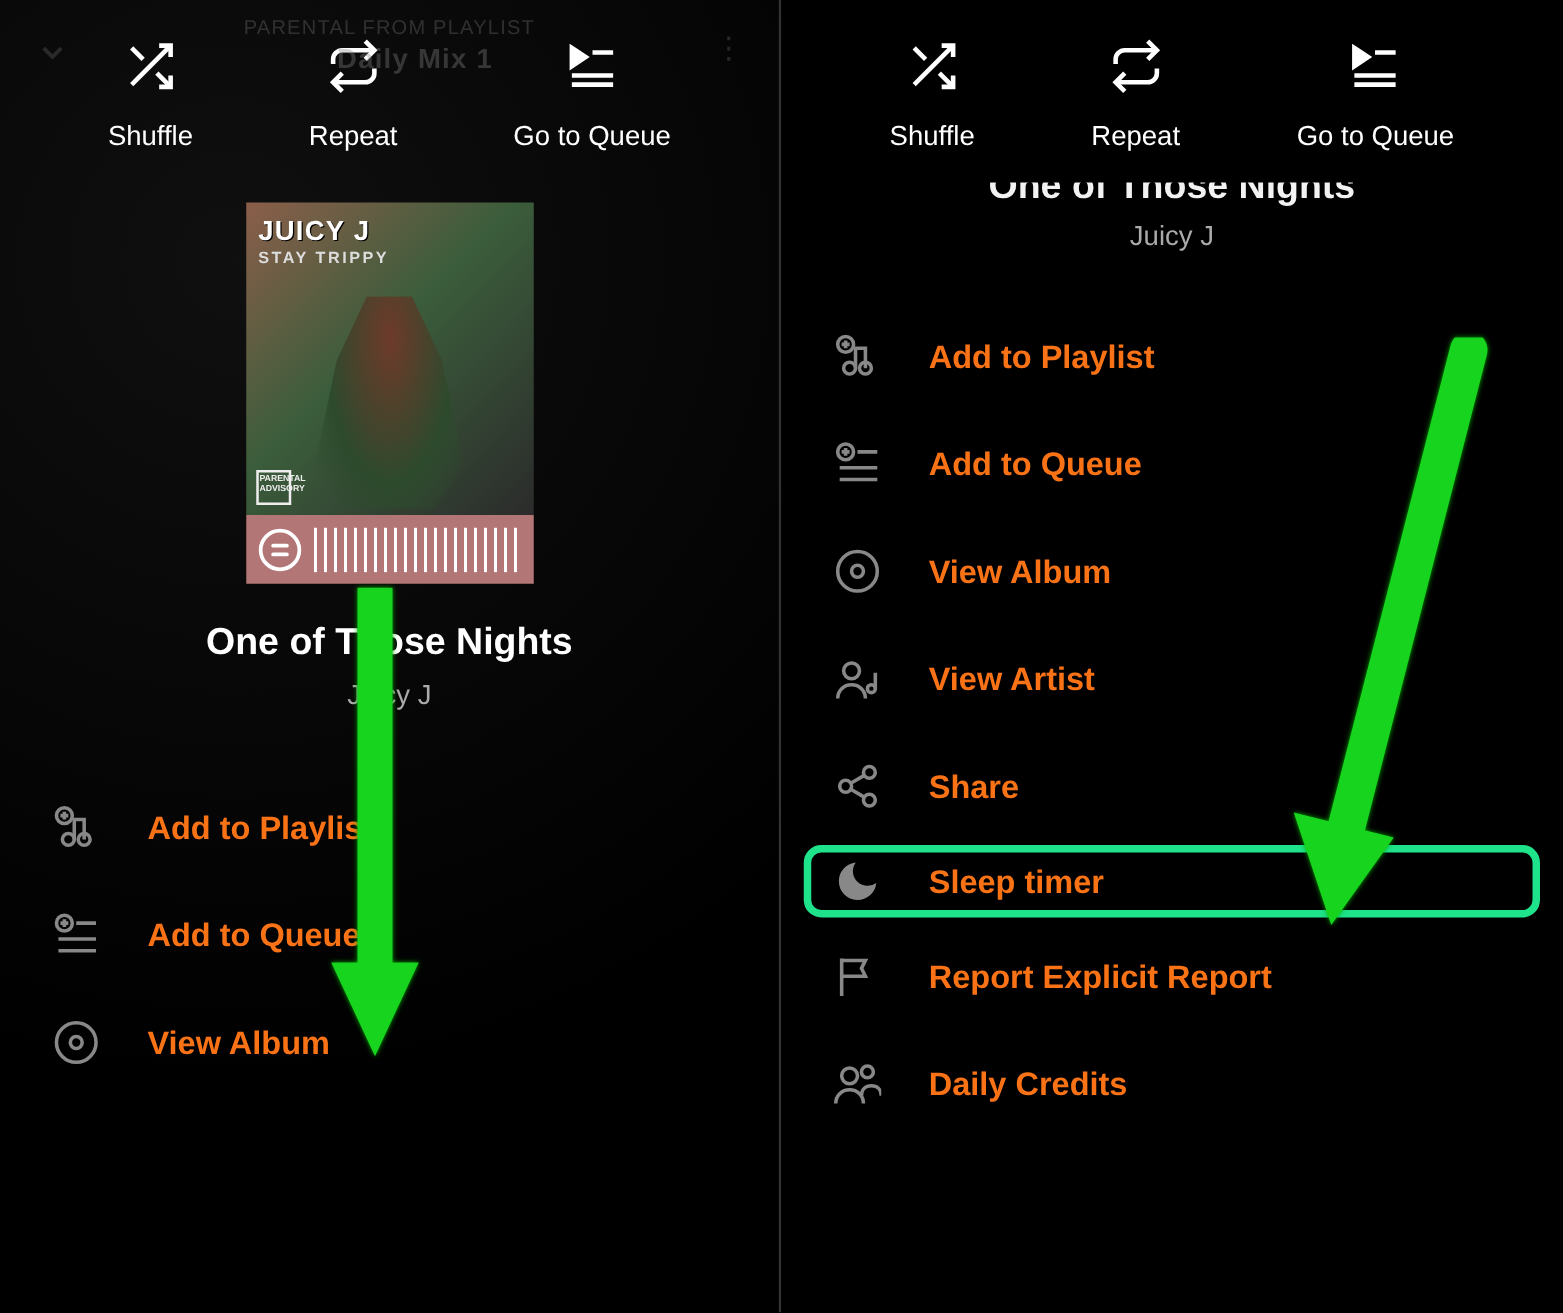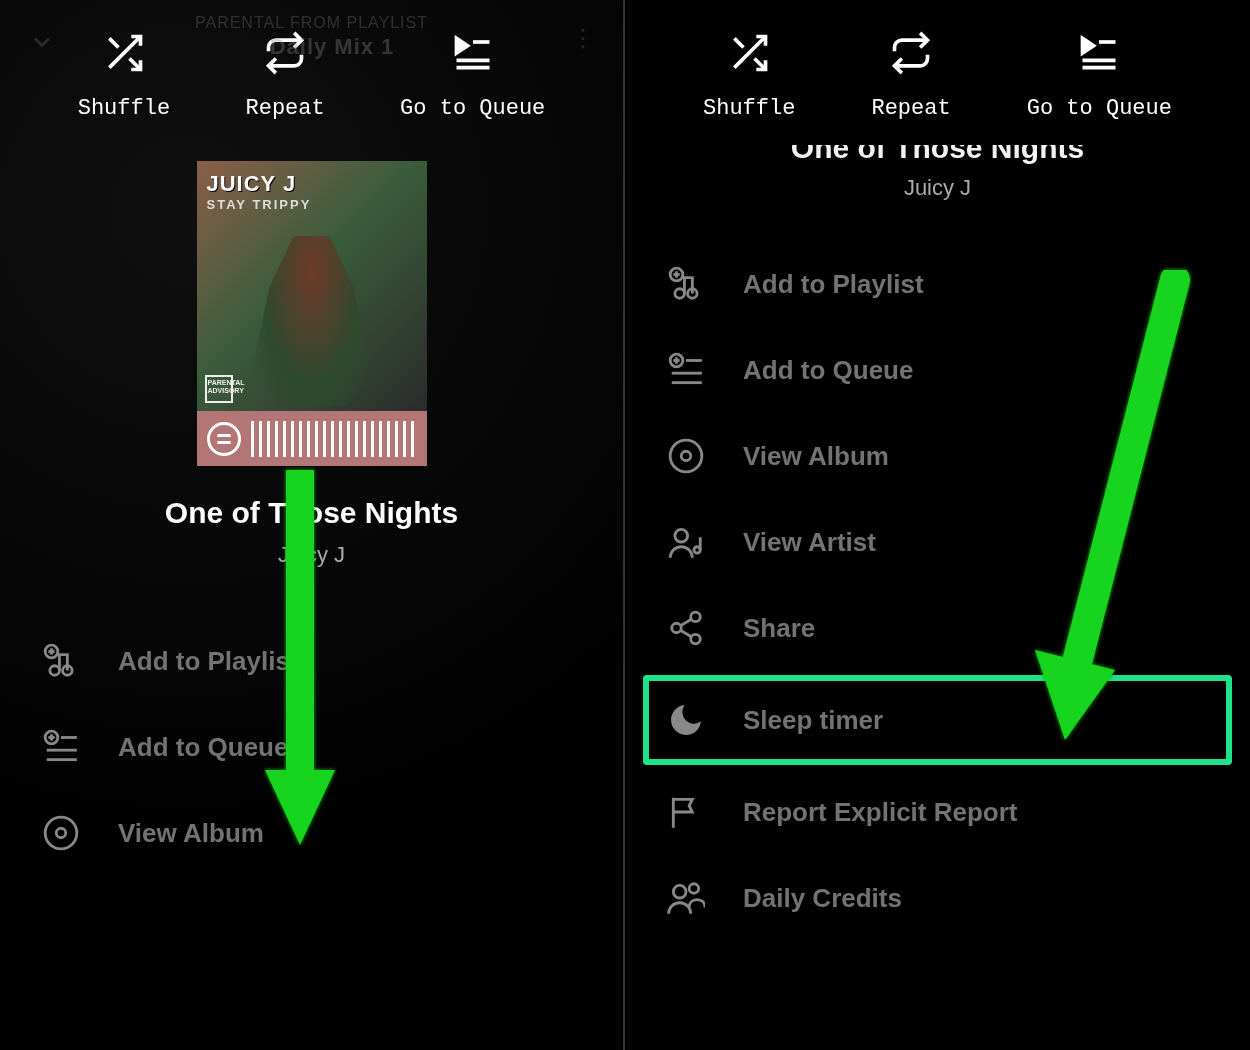--- a/index.html
+++ b/index.html
@@ -49,21 +49,20 @@
     position:absolute;
     top:24px; right:28px;
     color:#666; opacity:.35;
     font-size:24px;
   }
   .toolbar {
     display: flex;
     justify-content: space-around;
     align-items: flex-start;
     padding: 30px 40px 0 40px;
-    font-family: Liberation Mono, monospace;
   }
   .toolbar-item {
     display: flex;
     flex-direction: column;
     align-items: center;
     gap: 20px;
     color: #fff;
     cursor: pointer;
   }
   .toolbar-item .lbl { font-size: 22px; font-weight: 500; }
@@ -140,37 +139,37 @@
   }
 
   
   .menu {
     margin-top: 50px;
   }
   .panel-right .menu{ margin-top: 40px; }
   .menu-item {
     display:flex; align-items:center; gap:36px;
     padding: 22px 40px;
-    color:#737373;
+    color:#f97316;
     font-size: 26px;
     font-weight:700;
     cursor:pointer;
     text-align:right;
   }
   .menu-icon{
     width:42px; height:42px;
     color:#888;
     display:flex;align-items:center;justify-content:center;
     flex-shrink:0;
   }
   .highlight-box{
     border: 6px solid #1ee38a;
-    border-radius: 4px;
+    border-radius: 14px;
     margin: 4px 18px;
-    padding: 18px 22px;
+    padding: 2px 22px;
   }
   .highlight-box.menu-item{ padding-left: 16px; gap:36px; }
 
   
   .track-header-right{
     text-align:center;
     margin-top: 14px;
   }
   .track-header-right .title{
     color:#fff; font-size:30px; font-weight:800;

